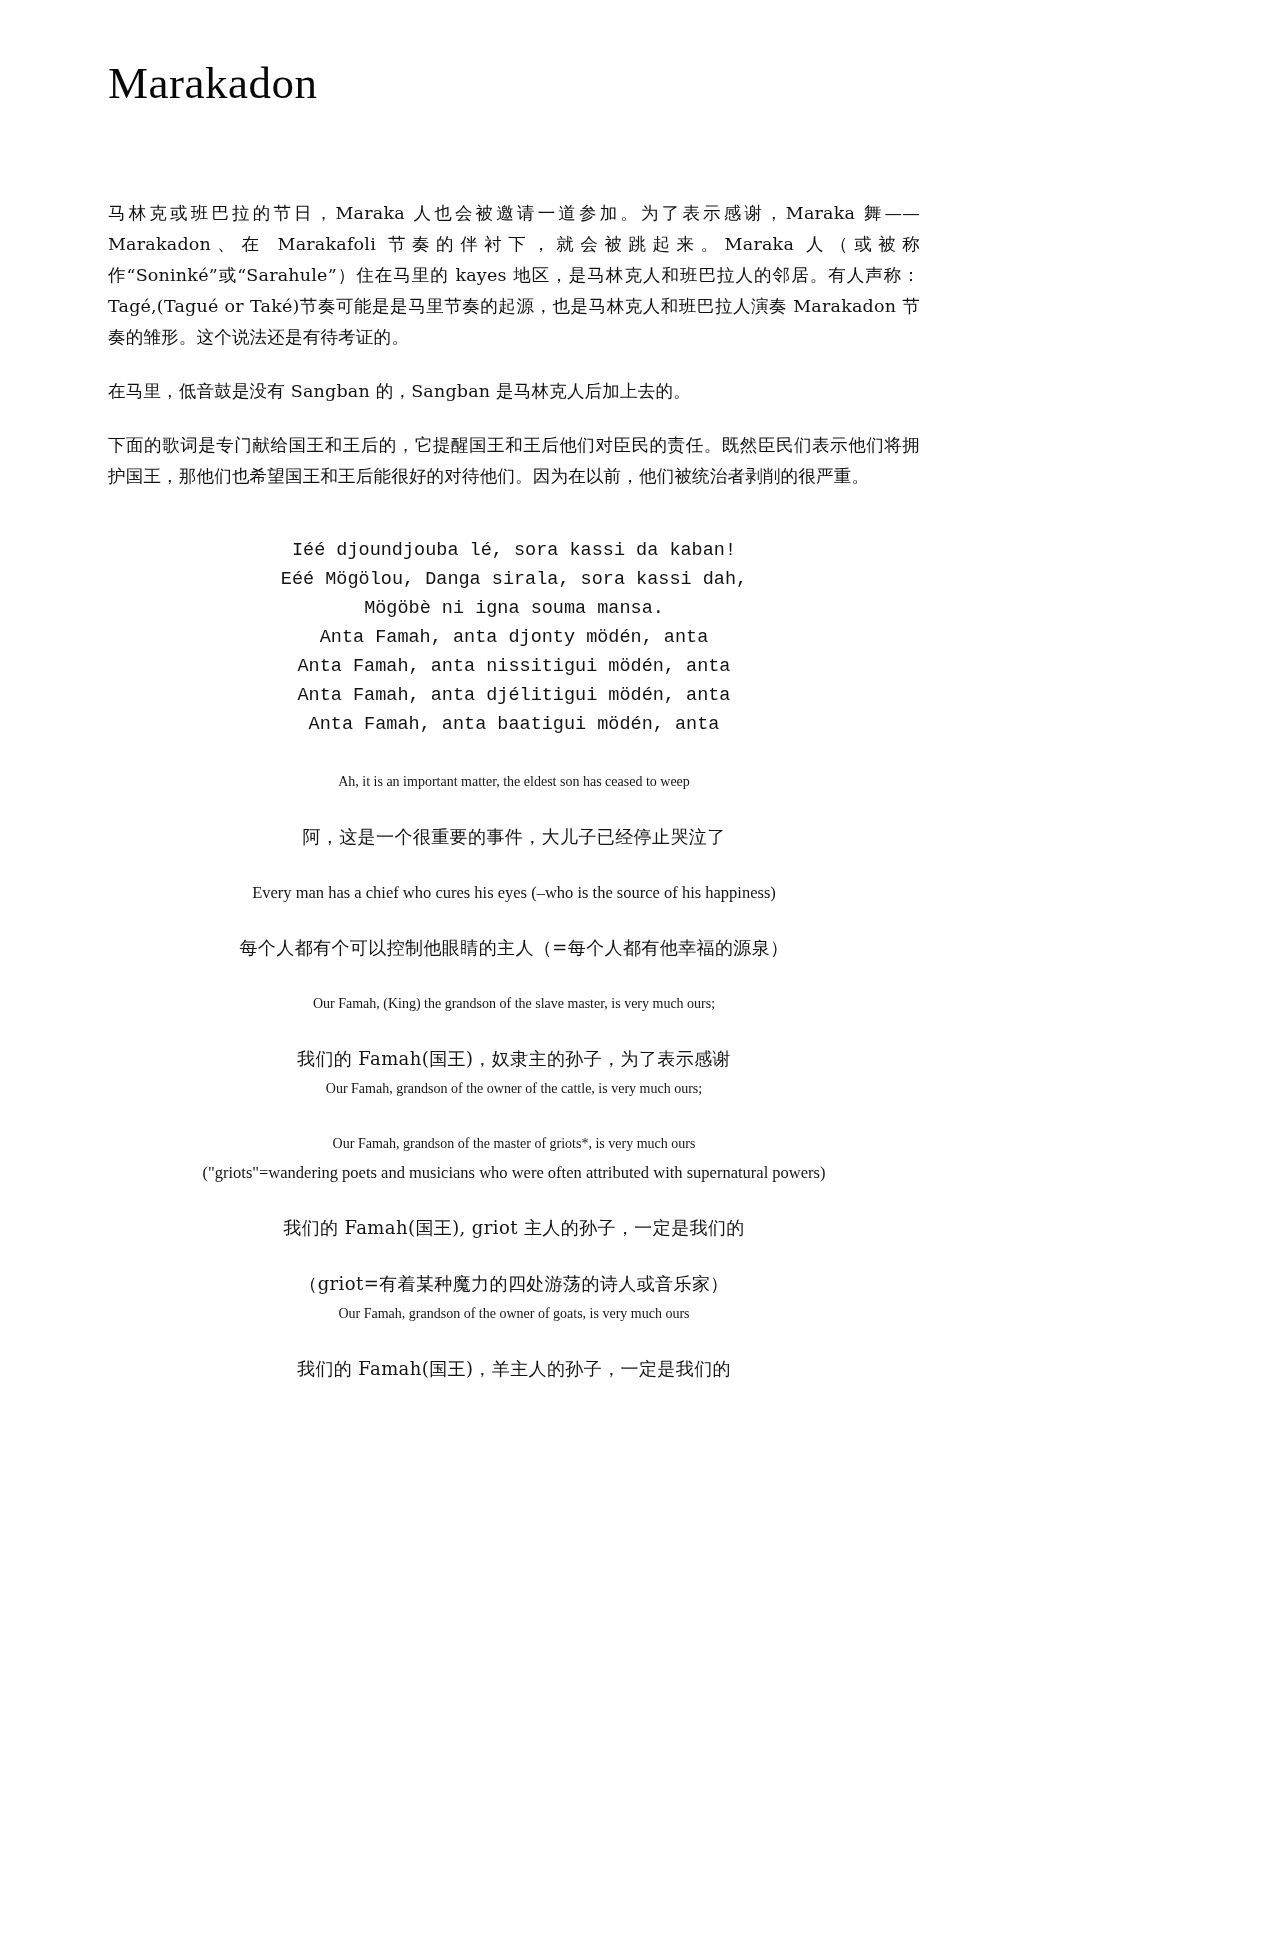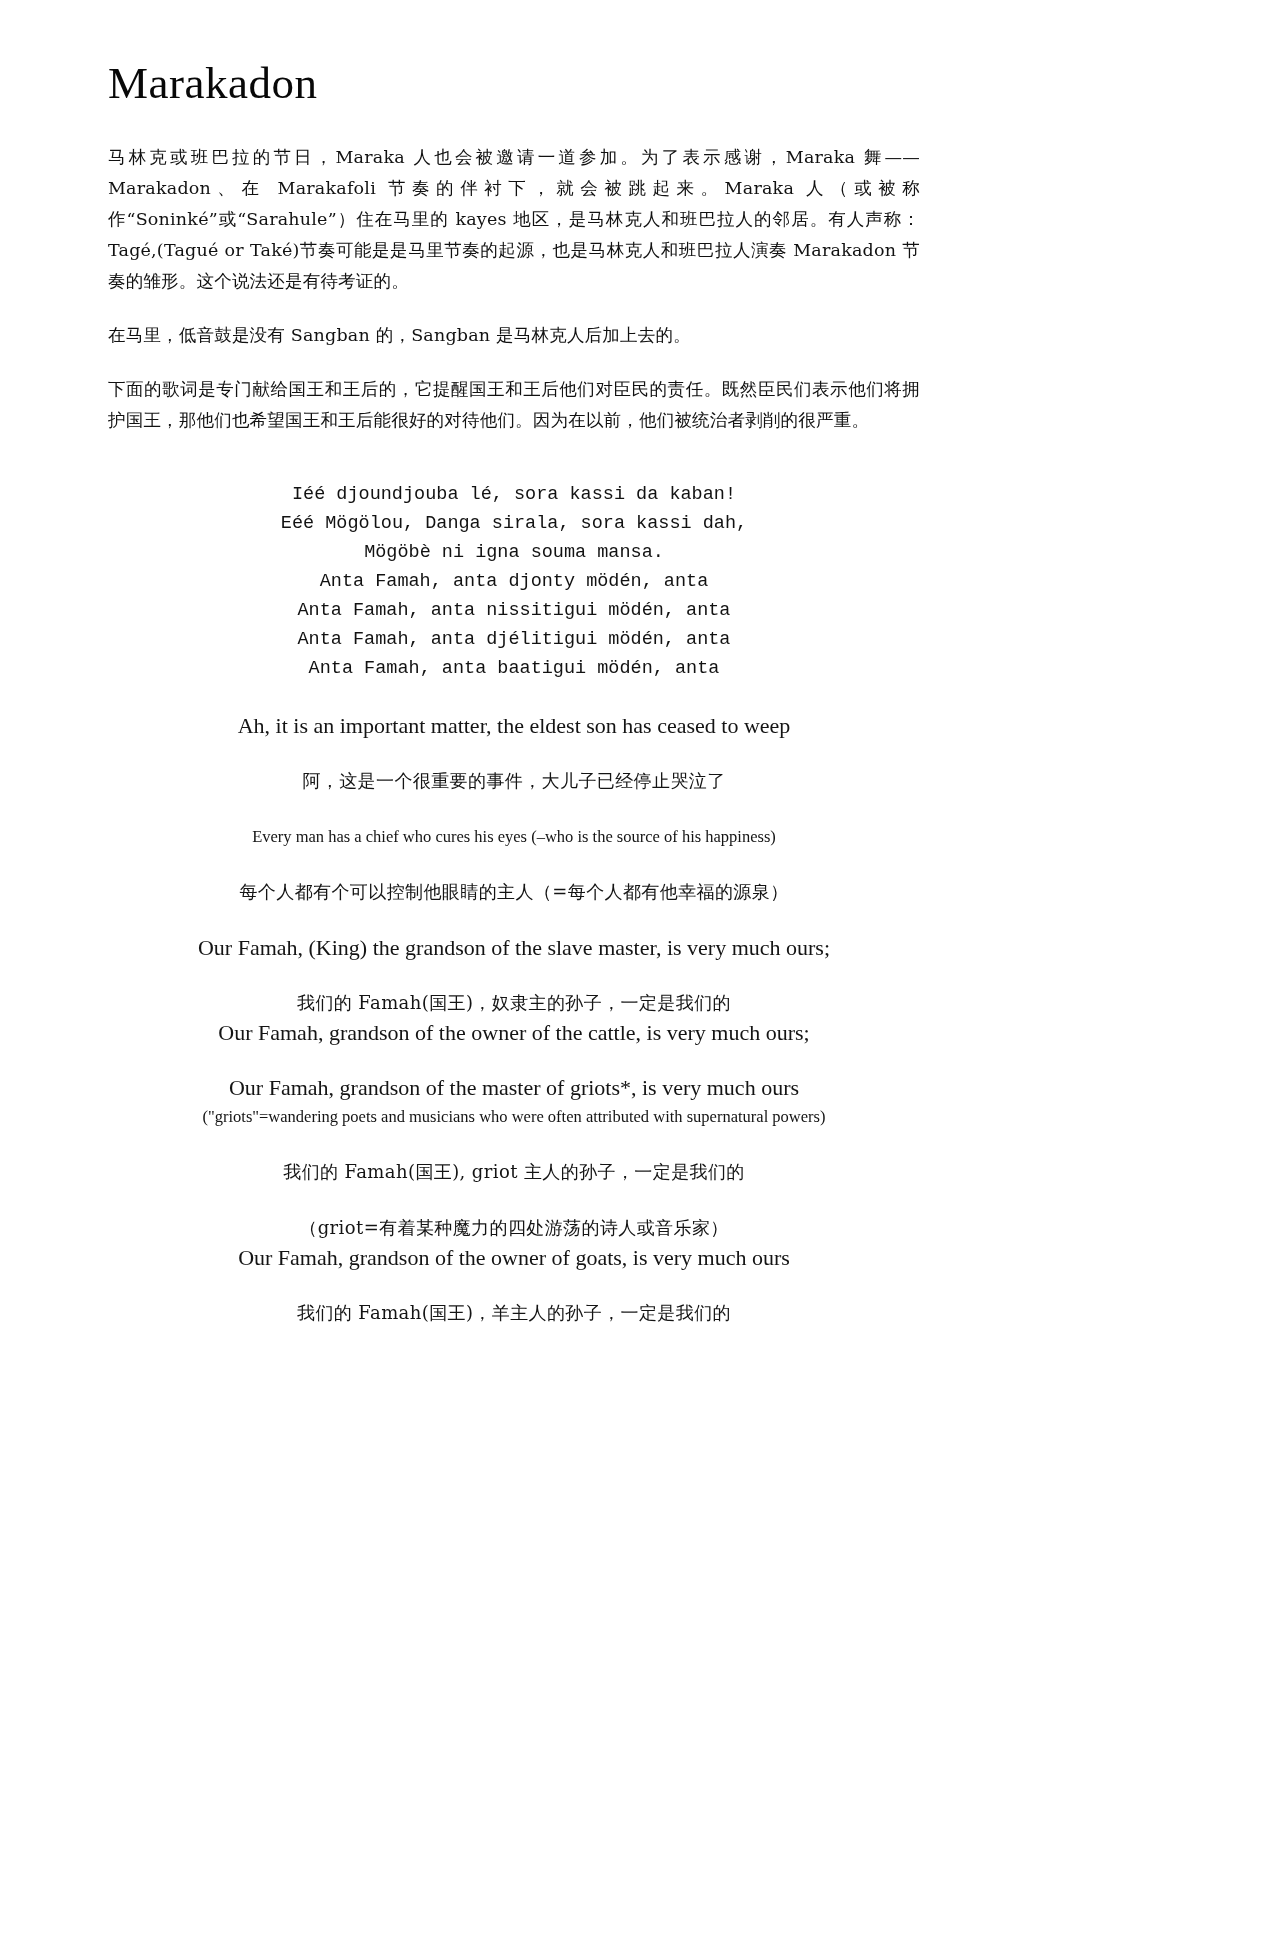--- a/index.html
+++ b/index.html
@@ -41,21 +41,21 @@
     font-family: "DejaVu Serif", "Liberation Serif", serif;
     font-size: 17.5px;
     line-height: 31px;
     text-align: justify;
     text-justify: inter-character;
     margin: 0;
     color: #111111;
     letter-spacing: 0.2px;
   }
   .cn-para.first {
-    margin-top: 32px;
+    margin-top: 88px;
   }
   .cn-para + .cn-para {
     margin-top: 23px;
   }
   
   .lyrics {
     margin-top: 44px;
     text-align: center;
   }
   .lyric-line {
@@ -65,21 +65,21 @@
     color: #121212;
     white-space: nowrap;
   }
   
   .trans-block {
     margin-top: 28px;
     text-align: center;
   }
   .trans-en {
     font-family: "Liberation Serif", "DejaVu Serif", serif;
-    font-size: 22px;
+    font-size: 14px;
     line-height: 29px;
     color: #141414;
   }
   .trans-en.small {
     font-size: 16.5px;
   }
   .trans-cn {
     font-family: "DejaVu Serif", "Liberation Serif", serif;
     font-size: 18px;
     line-height: 30px;
@@ -118,21 +118,21 @@
       <div class="trans-en">Ah, it is an important matter, the eldest son has ceased to weep</div>
       <div class="gap-lg"></div>
       <div class="trans-cn">阿，这是一个很重要的事件，大儿子已经停止哭泣了</div>
       <div class="gap-lg"></div>
       <div class="trans-en small">Every man has a chief who cures his eyes (–who is the source of his happiness)</div>
       <div class="gap-lg"></div>
       <div class="trans-cn">每个人都有个可以控制他眼睛的主人（=每个人都有他幸福的源泉）</div>
       <div class="gap-lg"></div>
       <div class="trans-en">Our Famah, (King) the grandson of the slave master, is very much ours;</div>
       <div class="gap-lg"></div>
-      <div class="trans-cn">我们的 Famah(国王)，奴隶主的孙子，一定是我们的</div>
+      <div class="trans-cn">我们的 Famah(国王)，奴隶主的孙子，为了表示感谢</div>
       <div class="trans-en">Our Famah, grandson of the owner of the cattle, is very much ours;</div>
       <div class="gap-lg"></div>
       <div class="trans-en">Our Famah, grandson of the master of griots*, is very much ours</div>
       <div class="trans-en small">("griots"=wandering poets and musicians who were often attributed with supernatural powers)</div>
       <div class="gap-lg"></div>
       <div class="trans-cn">我们的 Famah(国王), griot 主人的孙子，一定是我们的</div>
       <div class="gap-lg"></div>
       <div class="trans-cn">（griot=有着某种魔力的四处游荡的诗人或音乐家）</div>
       <div class="trans-en">Our Famah, grandson of the owner of goats, is very much ours</div>
       <div class="gap-lg"></div>

